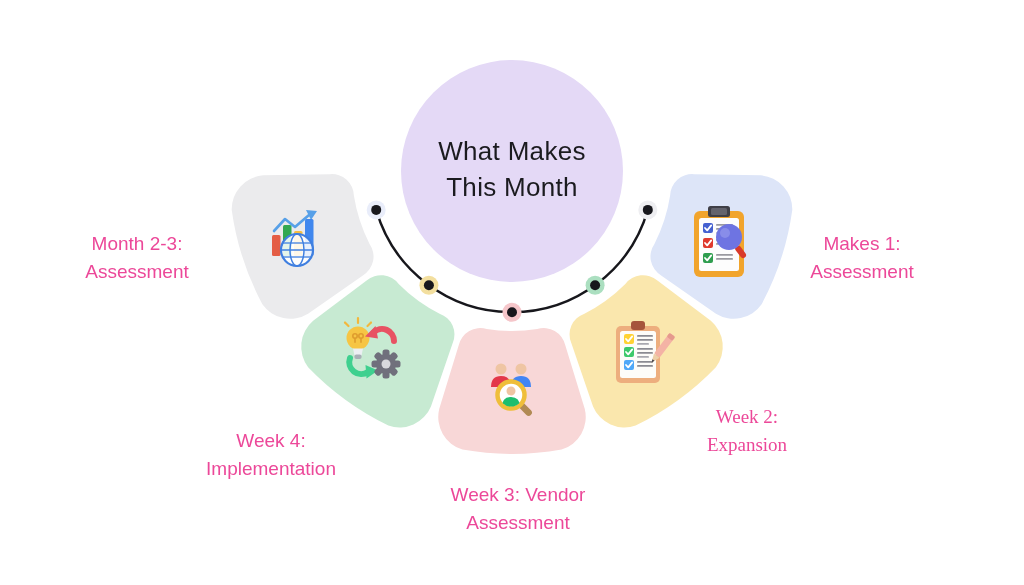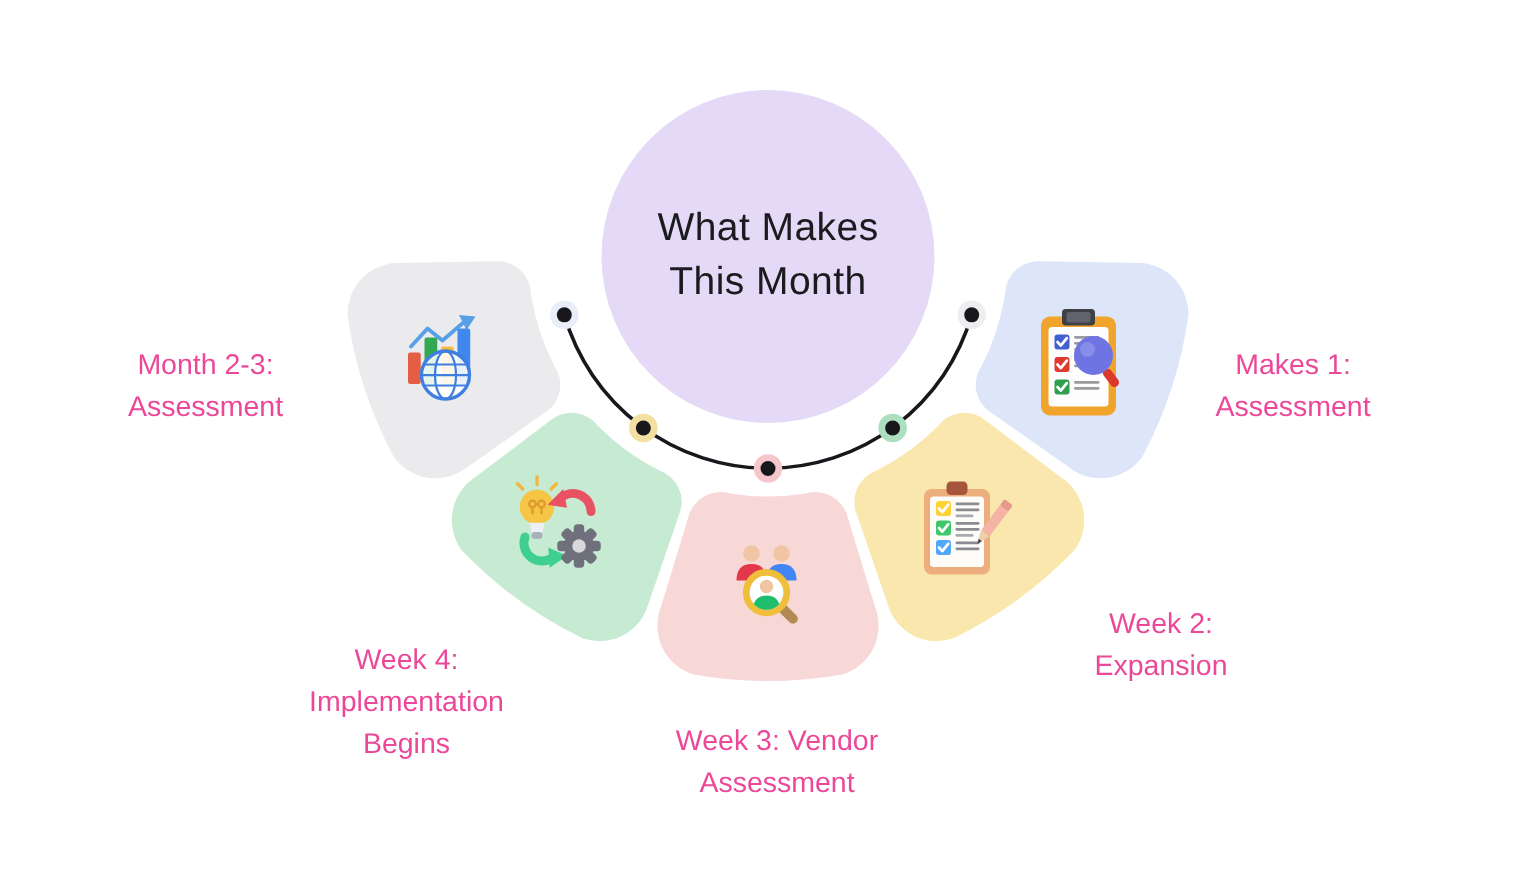--- a/index.html
+++ b/index.html
@@ -203,26 +203,25 @@
   </div>
 
   <div class="label" style="left:862px;top:230px;">
     <span>Makes 1:</span>
     <span>Assessment</span>
   </div>
 
   <div class="label" style="left:271px;top:427px;">
     <span>Week 4:</span>
     <span>Implementation</span>
-    <span>Begins</span>
   </div>
 
   <div class="label" style="left:518px;top:481px;">
     <span>Week 3: Vendor</span>
     <span>Assessment</span>
   </div>
 
-  <div class="label" style="left:774px;top:403px;">
+  <div class="label" style="left:747px;top:403px;font-family:Liberation Serif, serif;">
     <span>Week 2:</span>
     <span>Expansion</span>
   </div>
 
 </div>
 
 </body></html>

